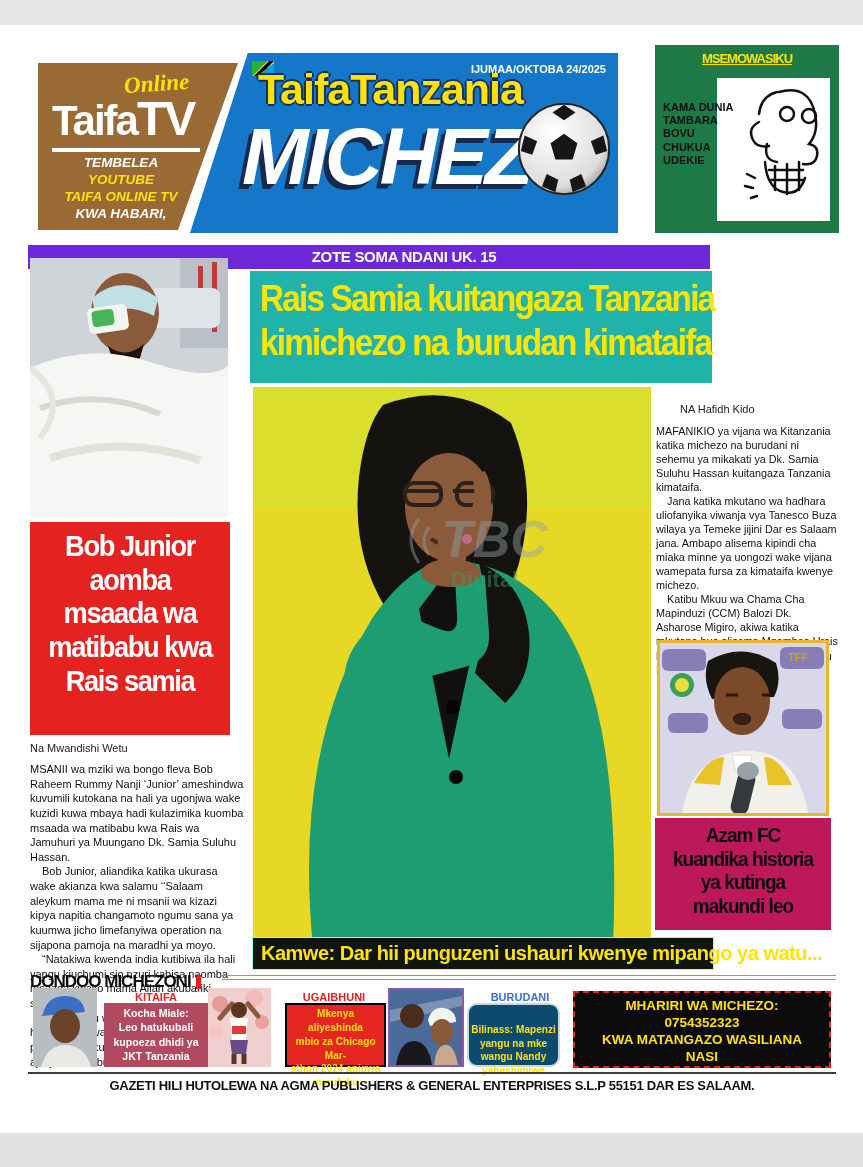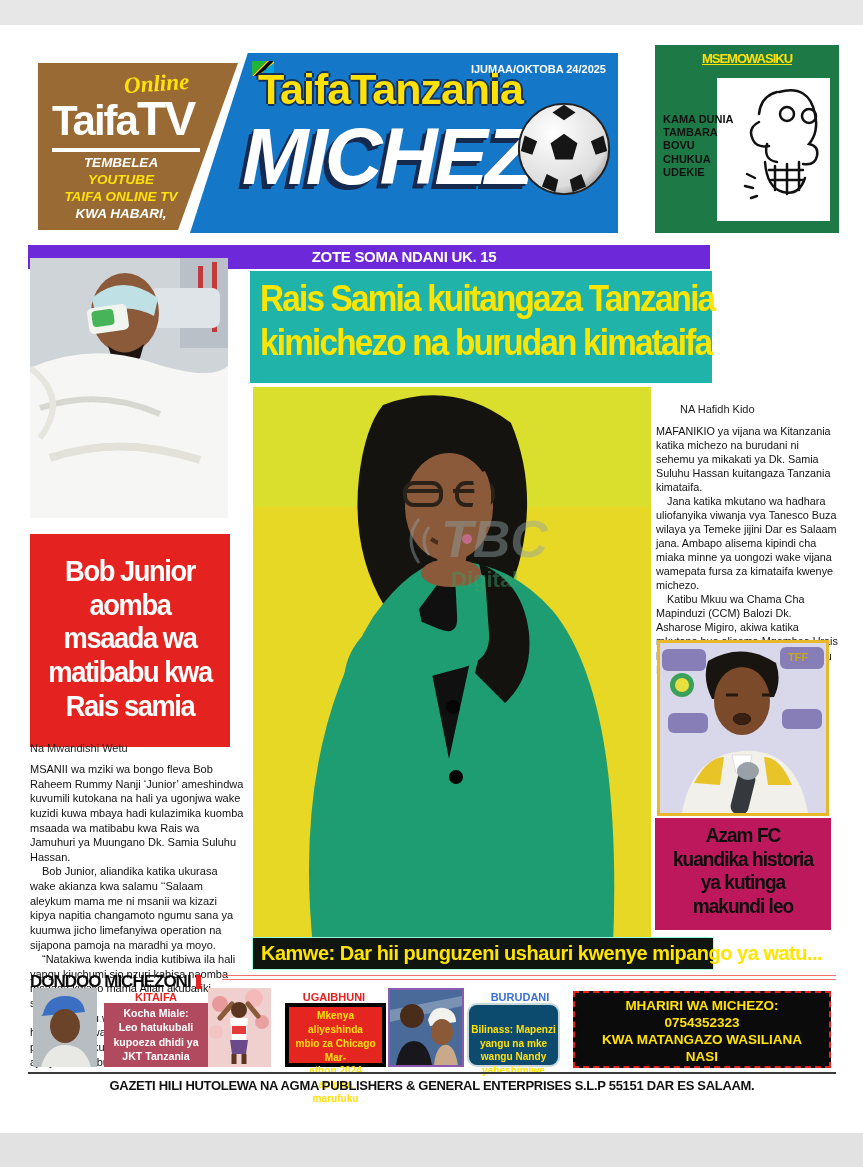--- a/index.html
+++ b/index.html
@@ -25,30 +25,30 @@
   #mast-flag{left:62px;top:8px;}
   #mast-date{right:12px;top:10px;font-size:11px;font-weight:bold;color:#ffffff;letter-spacing:0;}
   #mast-michezo{left:52px;top:58px;font-size:80px;font-style:italic;font-weight:900;color:#ffffff;
     letter-spacing:-3px;text-shadow:-5px 5px 0 #16294f,-2px 2px 0 #16294f;}
   #mast-ball{right:6px;top:48px;}
   
   #msemo{left:655px;top:45px;width:184px;height:188px;background:#1d7a46;}
   #msemo-title{left:0;top:6px;width:100%;text-align:center;color:#ffe10a;font-weight:800;
     font-size:13px;letter-spacing:-1px;text-decoration:underline;}
   #msemo-white{right:9px;top:33px;width:113px;height:143px;background:#ffffff;}
-  #msemo-text{left:8px;top:68px;width:86px;color:#111;font-weight:bold;font-size:11px;line-height:1.2;z-index:2;}
+  #msemo-text{left:8px;top:56px;width:86px;color:#111;font-weight:bold;font-size:11px;line-height:1.2;z-index:2;}
   
   #navy-strip{left:28px;top:245px;width:682px;height:24px;background:#6d28d9;color:#fff;
     font-weight:800;font-size:15px;letter-spacing:-0.3px;line-height:24px;text-align:center;padding-left:70px;box-sizing:border-box;}
   #headline-box{left:250px;top:271px;width:462px;height:112px;background:#1fb3aa;padding:6px 0 0 10px;box-sizing:border-box;}
   .headline-line{font-size:37px;font-weight:800;letter-spacing:-2px;color:#fce500;line-height:1.2;
     transform:scaleX(.9);transform-origin:left;white-space:nowrap;}
   
   #photo-hospital{left:30px;top:258px;width:198px;height:260px;}
-  #redbox{left:30px;top:534px;width:200px;height:213px;background:#e42320;color:#fff;text-align:center;padding-top:21px;box-sizing:border-box;}
+  #redbox{left:30px;top:522px;width:200px;height:213px;background:#e42320;color:#fff;text-align:center;padding-top:8px;box-sizing:border-box;}
   .redbox-line{font-size:29px;font-weight:800;letter-spacing:-1.5px;line-height:1.16;transform:scaleX(.94);transform-origin:center;}
   #left-byline{left:30px;top:742px;font-size:11px;color:#222;}
   #left-body{left:30px;top:762px;width:214px;font-size:11px;line-height:1.33;color:#111;}
   #left-body p{margin:0;} #left-body p+p{text-indent:12px;}
   
   #photo-main{left:253px;top:387px;width:398px;height:573px;}
   
   #right-byline{left:656px;top:403px;font-size:11px;color:#222;margin-left:24px;}
   #right-body{left:656px;top:424px;width:182px;font-size:10.8px;line-height:1.3;color:#111;}
   #right-body p{margin:0;} #right-body p+p{text-indent:11px;}
@@ -59,21 +59,21 @@
   #bottom-banner{left:252px;top:937px;width:462px;height:33px;background:#10150f;border:1px solid #9fd;
     color:#ffe400;font-size:20px;font-weight:800;letter-spacing:-0.5px;line-height:31px;padding-left:8px;box-sizing:border-box;white-space:nowrap;}
   #red-rule{left:222px;top:975px;width:614px;height:5px;border-top:1.5px solid #f07070;border-bottom:1.5px solid #f07070;box-sizing:border-box;}
   #dondoo-title{left:30px;top:972px;font-size:17px;font-weight:900;letter-spacing:-1px;color:#0d0d0d;}
   #dondoo-mark{left:196px;top:975px;width:5px;height:14px;background:#e42320;}
   .cat-label{position:absolute;top:991px;font-size:11px;font-weight:800;text-align:center;}
   .cat-red{color:#e82020;} .cat-blue{color:#3a6fd8;}
   .strip-box{position:absolute;top:1003px;height:64px;box-sizing:border-box;text-align:center;}
   #kocha-box{left:104px;width:104px;background:#b14a5e;color:#fff;padding-top:3px;}
   .kocha-line{font-size:11px;font-weight:800;line-height:1.3;transform:scaleX(.96);}
-  #mkenya-box{left:285px;width:101px;background:#e52520;border:4px solid #000000;color:#ffe10a;padding-top:2px;}
+  #mkenya-box{left:285px;width:101px;background:#e52520;border:2px solid #000000;color:#ffe10a;padding-top:2px;}
   .mkenya-line{font-size:10.5px;font-weight:800;line-height:1.32;transform:scaleX(.96);}
   #bilinass-box{left:467px;width:93px;background:#0c4a6e;border:2px solid #c8d8dd;border-radius:10px;color:#ffe10a;padding-top:18px;}
   .bilinass-line{font-size:10.5px;font-weight:800;line-height:1.3;transform:scaleX(.96);}
   #photo-cap{left:33px;top:988px;width:64px;height:79px;}
   #photo-runner{left:208px;top:988px;width:63px;height:79px;}
   #photo-couple{left:388px;top:988px;width:76px;height:79px;border:2px solid #8a5ab0;box-sizing:border-box;}
   #editor-box{left:573px;top:991px;width:258px;height:77px;background:#0b0b0b;border:2px dashed #e42320;
     color:#ffe10a;text-align:center;padding-top:5px;box-sizing:border-box;}
   .editor-line{font-size:13.5px;font-weight:800;line-height:1.25;}
   

